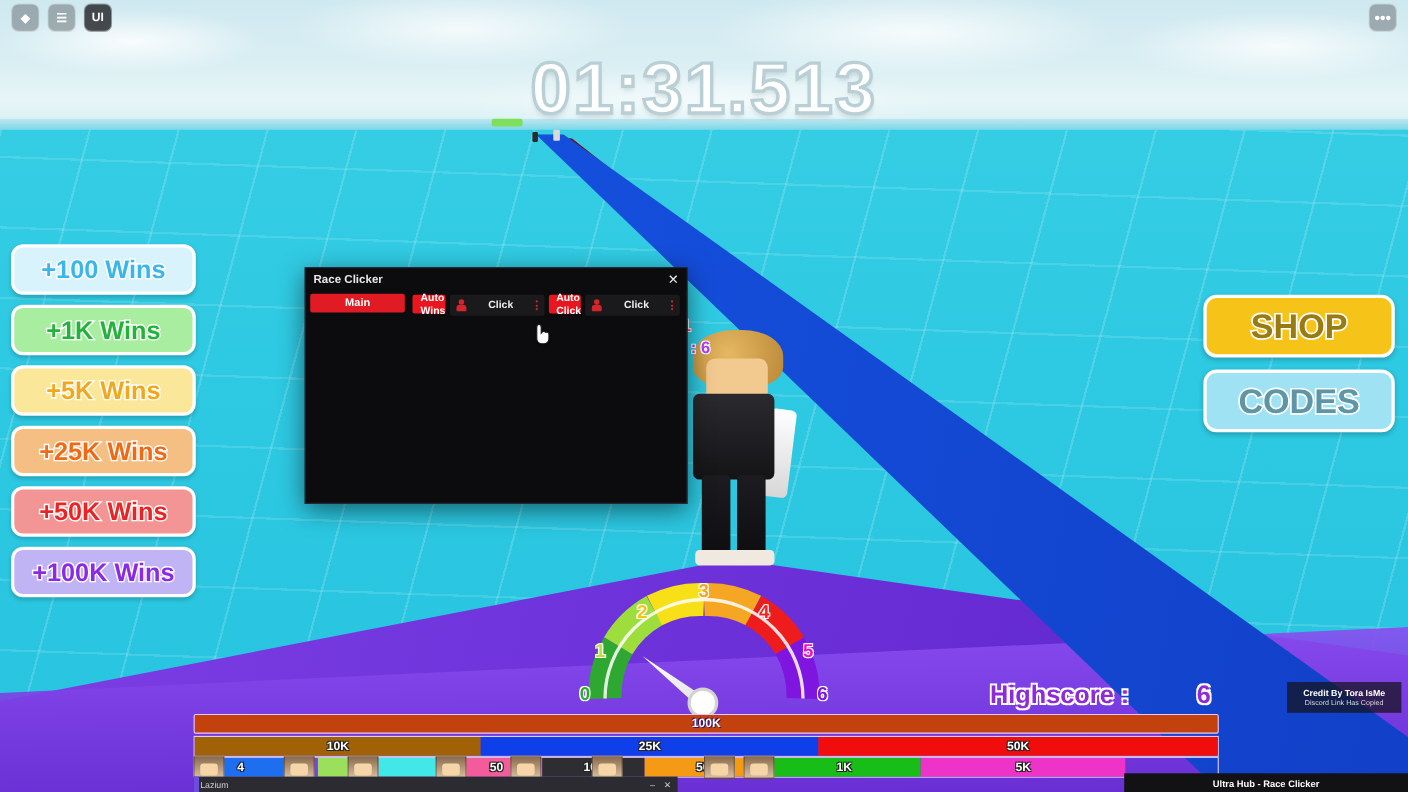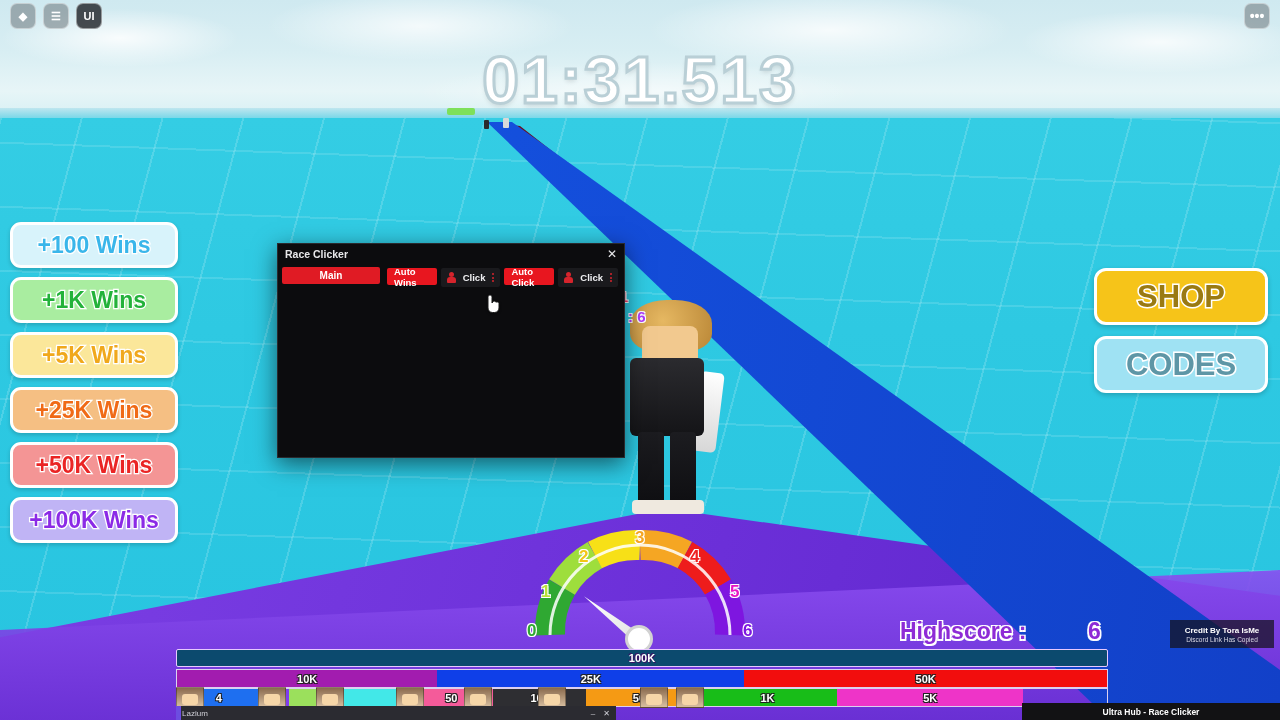--- a/index.html
+++ b/index.html
@@ -108,21 +108,21 @@
        background:#fff;border:3px solid #d2d2d2;}
 
   
   .highscore{position:absolute;left:900px;top:618px;font-size:23px;font-weight:bold;
        color:#8e2bd6;text-shadow:1.5px 1.5px 0 #fff,-1.5px -1.5px 0 #fff,1.5px -1.5px 0 #fff,-1.5px 1.5px 0 #fff;}
   .hsval{position:absolute;left:1088px;top:618px;font-size:23px;font-weight:bold;
        color:#8e2bd6;text-shadow:1.5px 1.5px 0 #fff,-1.5px -1.5px 0 #fff,1.5px -1.5px 0 #fff,-1.5px 1.5px 0 #fff;}
 
   
   .bartop{position:absolute;left:176px;top:649px;width:930px;height:16px;
-       background:#0c4a6e;border:1.5px solid #e7c9ff;border-radius:2px;
+       background:#c2410c;border:1.5px solid #e7c9ff;border-radius:2px;
        display:flex;align-items:center;justify-content:center;}
   .bartop .lbl{font-size:11px;font-weight:bold;color:#fff;
        text-shadow:1px 1px 0 #3a1466,-1px -1px 0 #3a1466;}
   .barrow{position:absolute;left:176px;width:930px;height:17px;display:flex;
        border:1.5px solid #dcd0f0;}
   .seg{height:100%;display:flex;align-items:center;justify-content:center;position:relative;}
   .seg .lbl{font-size:11px;font-weight:bold;color:#fff;
        text-shadow:1px 1px 0 #222,-1px -1px 0 #222,1px -1px 0 #222,-1px 1px 0 #222;}
   .thumb{position:absolute;top:-1px;width:26px;height:19px;
        background:linear-gradient(#8a6a4e,#d8bfa0);border:1px solid #00000055;}
@@ -137,21 +137,21 @@
   .panel-title{font-size:10.5px;color:#e8e8ea;font-weight:bold;}
   .panel-close{font-size:12px;color:#e8e8ea;cursor:pointer;line-height:1;}
   .panel-body{display:flex;height:193px;}
   .panel-side{width:98px;padding:3px 4px 0 4px;}
   .tab{height:17px;background:#e01b24;border-radius:2px;display:flex;align-items:center;
        justify-content:center;font-size:10px;color:#fff;font-weight:bold;}
   .panel-main{flex:1;padding:4px 6px 0 3px;display:flex;flex-direction:row;gap:4px;}
   .section{height:17px;background:#e8161f;border-radius:2px;display:flex;align-items:center;
        padding-left:7px;font-size:9.5px;color:#fff;font-weight:bold;}
   .row{height:19px;background:#1a1a1d;border-radius:2px;display:flex;align-items:center;
-       padding:0 6px;gap:7px;}
+       padding:0 6px;gap:20px;}
   .row-ic{width:9px;height:11px;position:relative;flex:0 0 auto;}
   .row-ic::before{content:"";position:absolute;left:2px;top:0;width:5px;height:5px;
        border-radius:50%;background:#d6242c;}
   .row-ic::after{content:"";position:absolute;left:0;top:5px;width:9px;height:6px;
        border-radius:3px 3px 1px 1px;background:#d6242c;}
   .row-lbl{font-size:9.5px;color:#f0f0f2;font-weight:bold;flex:1;}
   .row-dots{display:flex;flex-direction:column;gap:1.5px;align-items:center;cursor:pointer;}
   .row-dots i{width:2px;height:2px;background:#d6242c;border-radius:50%;display:block;}
   .cursor{position:absolute;left:485px;top:294px;width:16px;height:20px;z-index:40;
        filter:drop-shadow(0 1px 1px rgba(0,0,0,.5));}
@@ -273,21 +273,21 @@
   </div>
 
   <div class="highscore">Highscore :</div>
   <div class="hsval">6</div>
 
   <div class="bartop">
     <span class="lbl">100K</span>
   </div>
 
   <div class="barrow" style="top:669px">
-    <div class="seg" style="width:28%;background:#a21caf">
+    <div class="seg" style="width:28%;background:#a16207">
       <span class="lbl">10K</span>
       </div>
     <div class="seg" style="width:33%;background:#0f3fe8">
       <span class="lbl">25K</span>
       </div>
     <div class="seg" style="width:39%;background:#f20d0d">
       <span class="lbl">50K</span>
       </div>
   </div>
 

